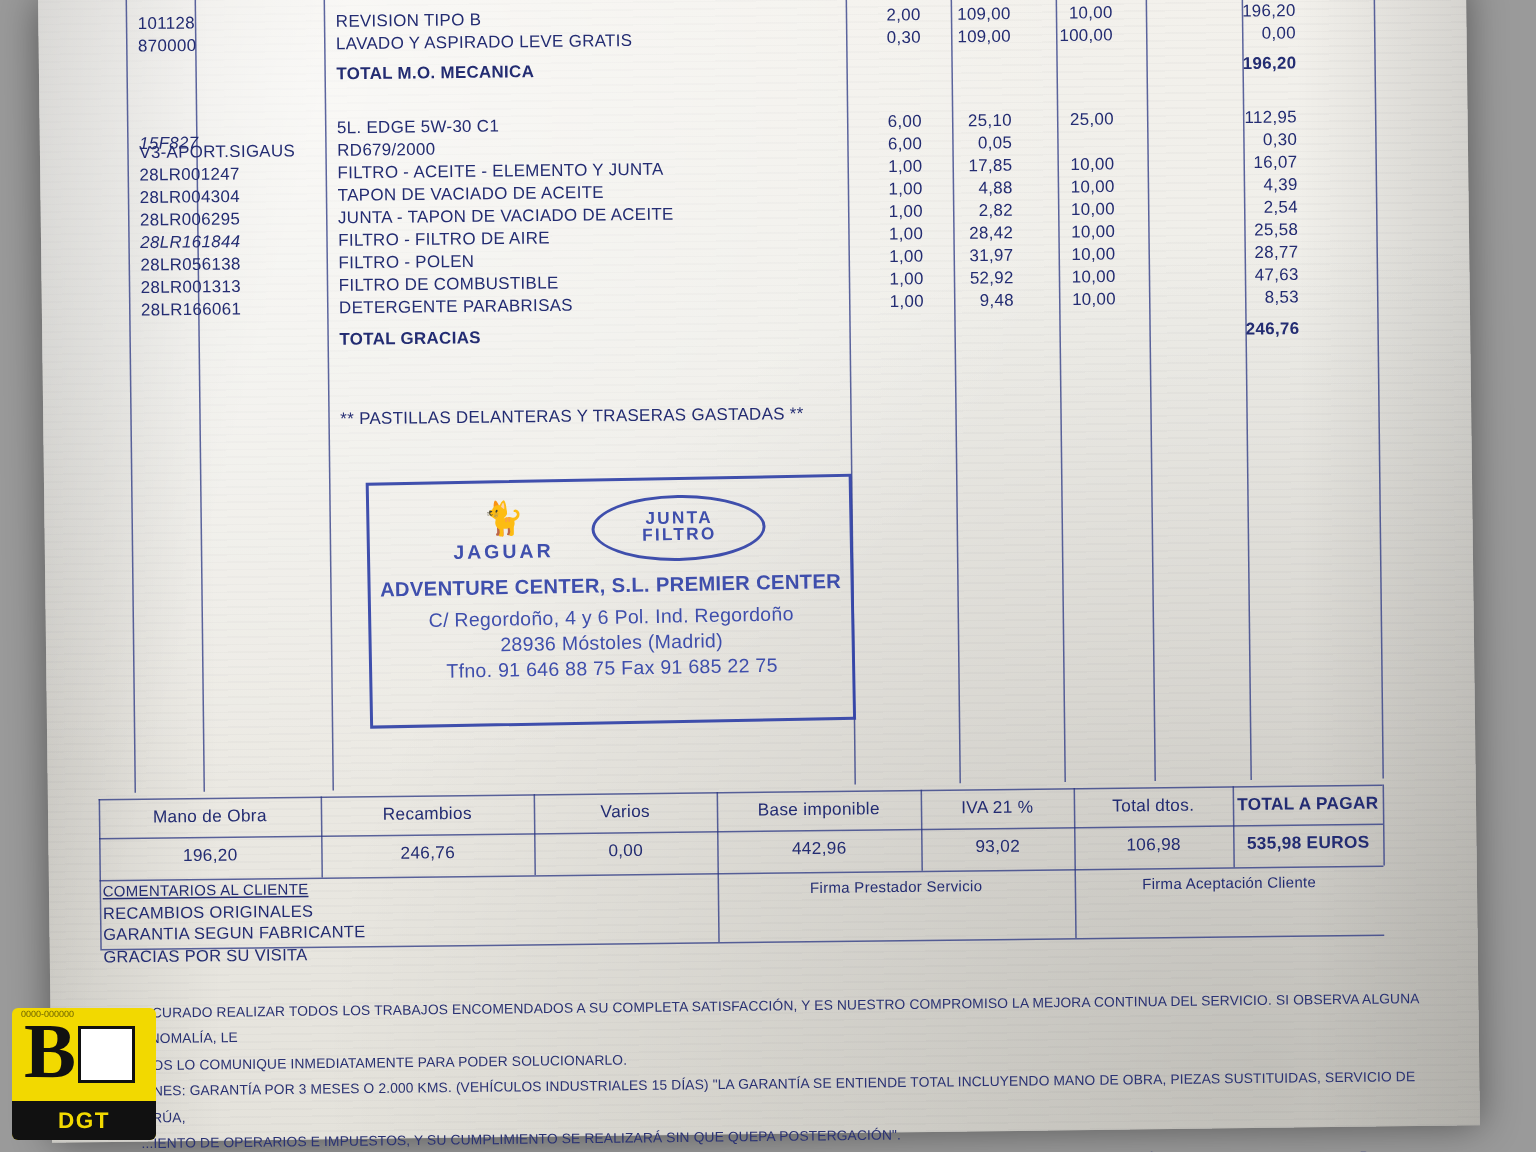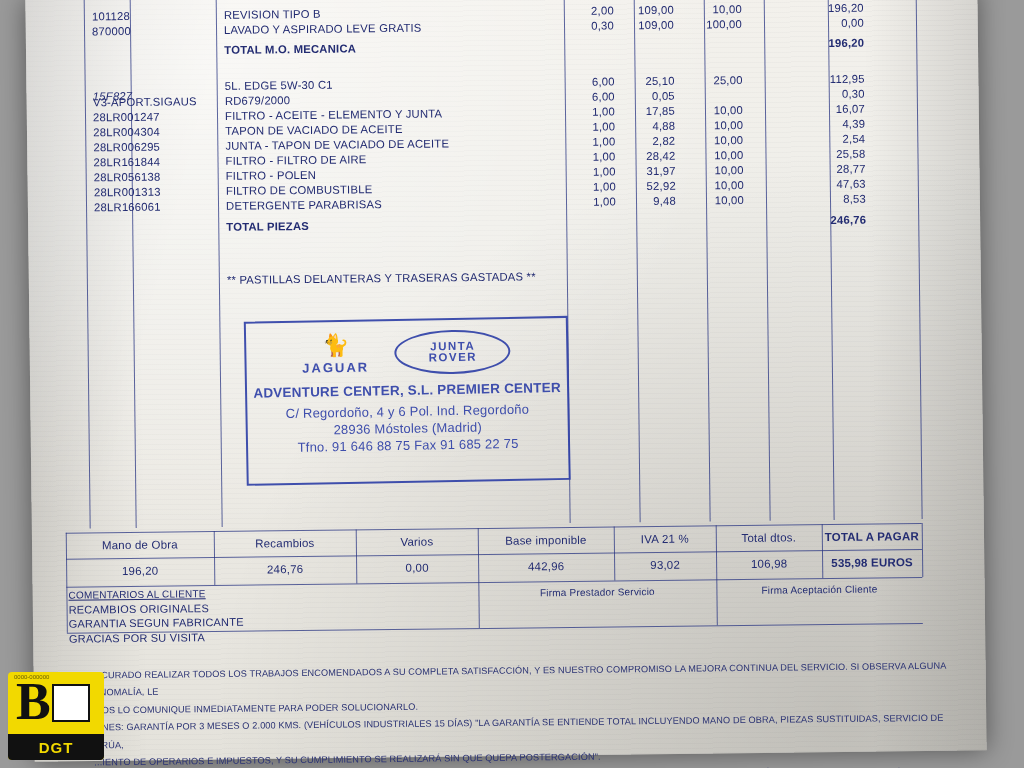--- a/index.html
+++ b/index.html
@@ -312,21 +312,21 @@
       <div class="rowtext num" style="left:548px;top:138px;width:110px;">10,00</div>
       <div class="rowtext num" style="left:670px;top:138px;width:110px;">4,39</div>
 
       <div class="rowtext" style="left:8px;  top:153px;">28LR006295</div>
       <div class="rowtext" style="left:140px;top:153px;">JUNTA - TAPON DE VACIADO DE ACEITE</div>
       <div class="rowtext num" style="left:420px;top:153px;width:110px;">1,00</div>
       <div class="rowtext num" style="left:480px;top:153px;width:110px;">2,82</div>
       <div class="rowtext num" style="left:548px;top:153px;width:110px;">10,00</div>
       <div class="rowtext num" style="left:670px;top:153px;width:110px;">2,54</div>
 
-      <div class="rowtext" style="left:8px;  top:168px;">28LR161844</div>
+      <div class="rowtext" style="left:8px;  top:168px;font-style:italic;">28LR161844</div>
       <div class="rowtext" style="left:140px;top:168px;">FILTRO - FILTRO DE AIRE</div>
       <div class="rowtext num" style="left:420px;top:168px;width:110px;">1,00</div>
       <div class="rowtext num" style="left:480px;top:168px;width:110px;">28,42</div>
       <div class="rowtext num" style="left:548px;top:168px;width:110px;">10,00</div>
       <div class="rowtext num" style="left:670px;top:168px;width:110px;">25,58</div>
 
       <div class="rowtext" style="left:8px;  top:183px;">28LR056138</div>
       <div class="rowtext" style="left:140px;top:183px;">FILTRO - POLEN</div>
       <div class="rowtext num" style="left:420px;top:183px;width:110px;">1,00</div>
       <div class="rowtext num" style="left:480px;top:183px;width:110px;">31,97</div>
@@ -340,35 +340,35 @@
       <div class="rowtext num" style="left:548px;top:198px;width:110px;">10,00</div>
       <div class="rowtext num" style="left:670px;top:198px;width:110px;">47,63</div>
 
       <div class="rowtext" style="left:8px;  top:213px;">28LR166061</div>
       <div class="rowtext" style="left:140px;top:213px;">DETERGENTE PARABRISAS</div>
       <div class="rowtext num" style="left:420px;top:213px;width:110px;">1,00</div>
       <div class="rowtext num" style="left:480px;top:213px;width:110px;">9,48</div>
       <div class="rowtext num" style="left:548px;top:213px;width:110px;">10,00</div>
       <div class="rowtext num" style="left:670px;top:213px;width:110px;">8,53</div>
 
-      <div class="rowtext bold" style="left:140px;top:234px;">TOTAL PIEZAS</div>
+      <div class="rowtext bold" style="left:140px;top:234px;">TOTAL GRACIAS</div>
       <div class="rowtext num bold" style="left:670px;top:234px;width:110px;">246,76</div>
 
       <div class="rowtext" style="left:140px;top:287px;">** PASTILLAS DELANTERAS Y TRASERAS GASTADAS **</div>
     </div>
 
     <div class="stamp">
       <div class="logos">
         <div class="jag">
           <div class="cat">🐈</div>
           <div class="jname">JAGUAR</div>
         </div>
         <div class="lr-oval">
           <div>JUNTA</div>
-          <div>ROVER</div>
+          <div>FILTRO</div>
         </div>
       </div>
       <div class="l1">ADVENTURE CENTER, S.L. PREMIER CENTER</div>
       <div class="l2">C/ Regordoño, 4 y 6  Pol. Ind. Regordoño</div>
       <div class="l3">28936 Móstoles (Madrid)</div>
       <div class="l4">Tfno. 91 646 88 75  Fax 91 685 22 75</div>
     </div>
 
     <div class="totals">
       <div class="hline" style="top:0px;"></div>

